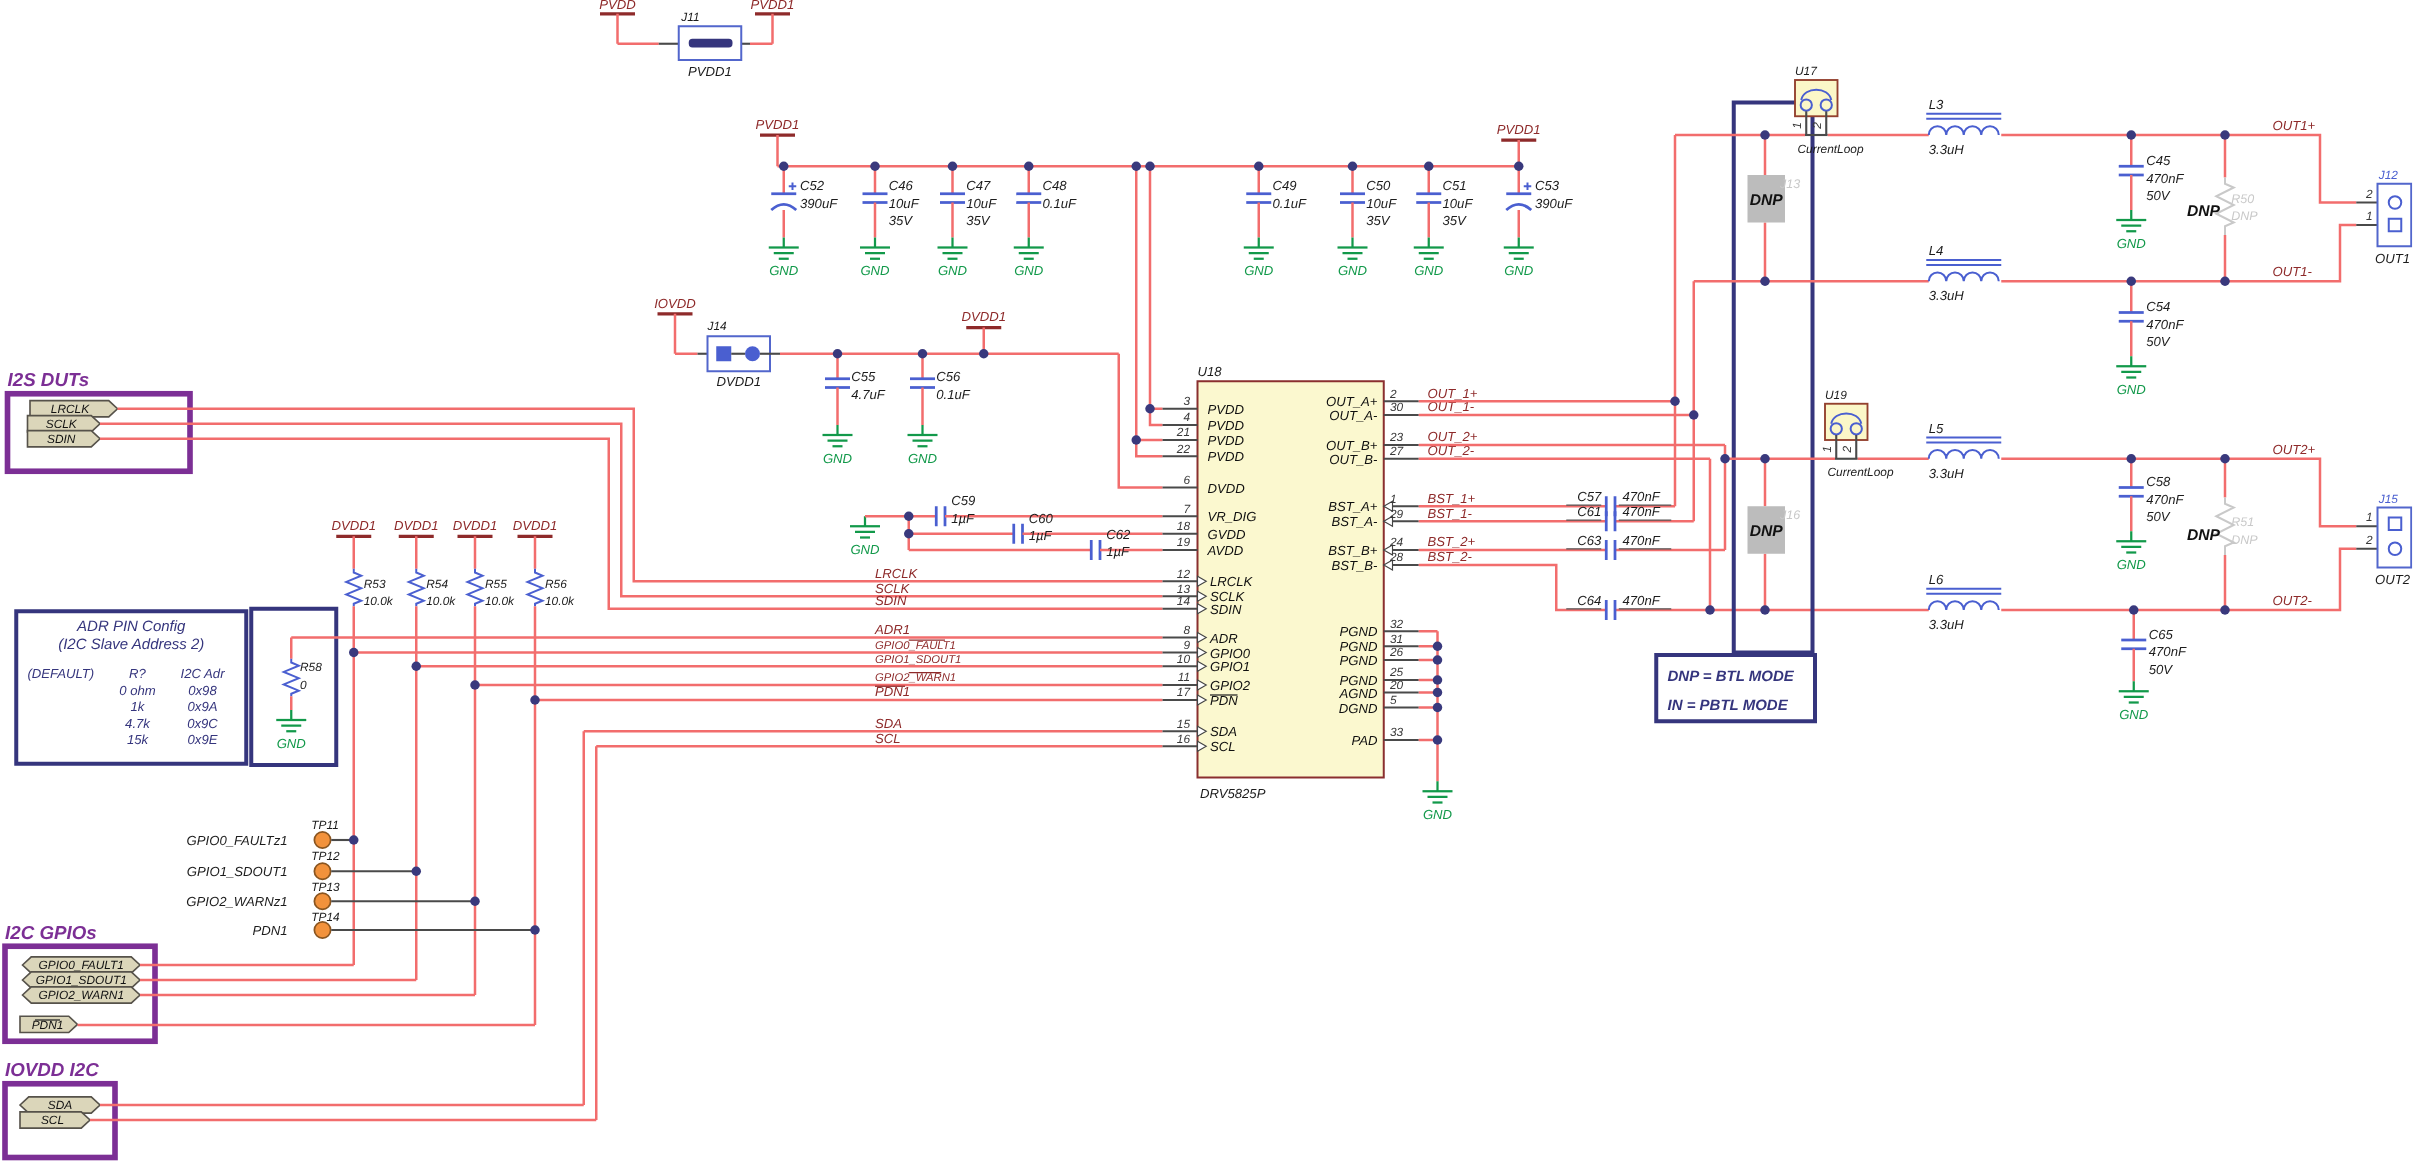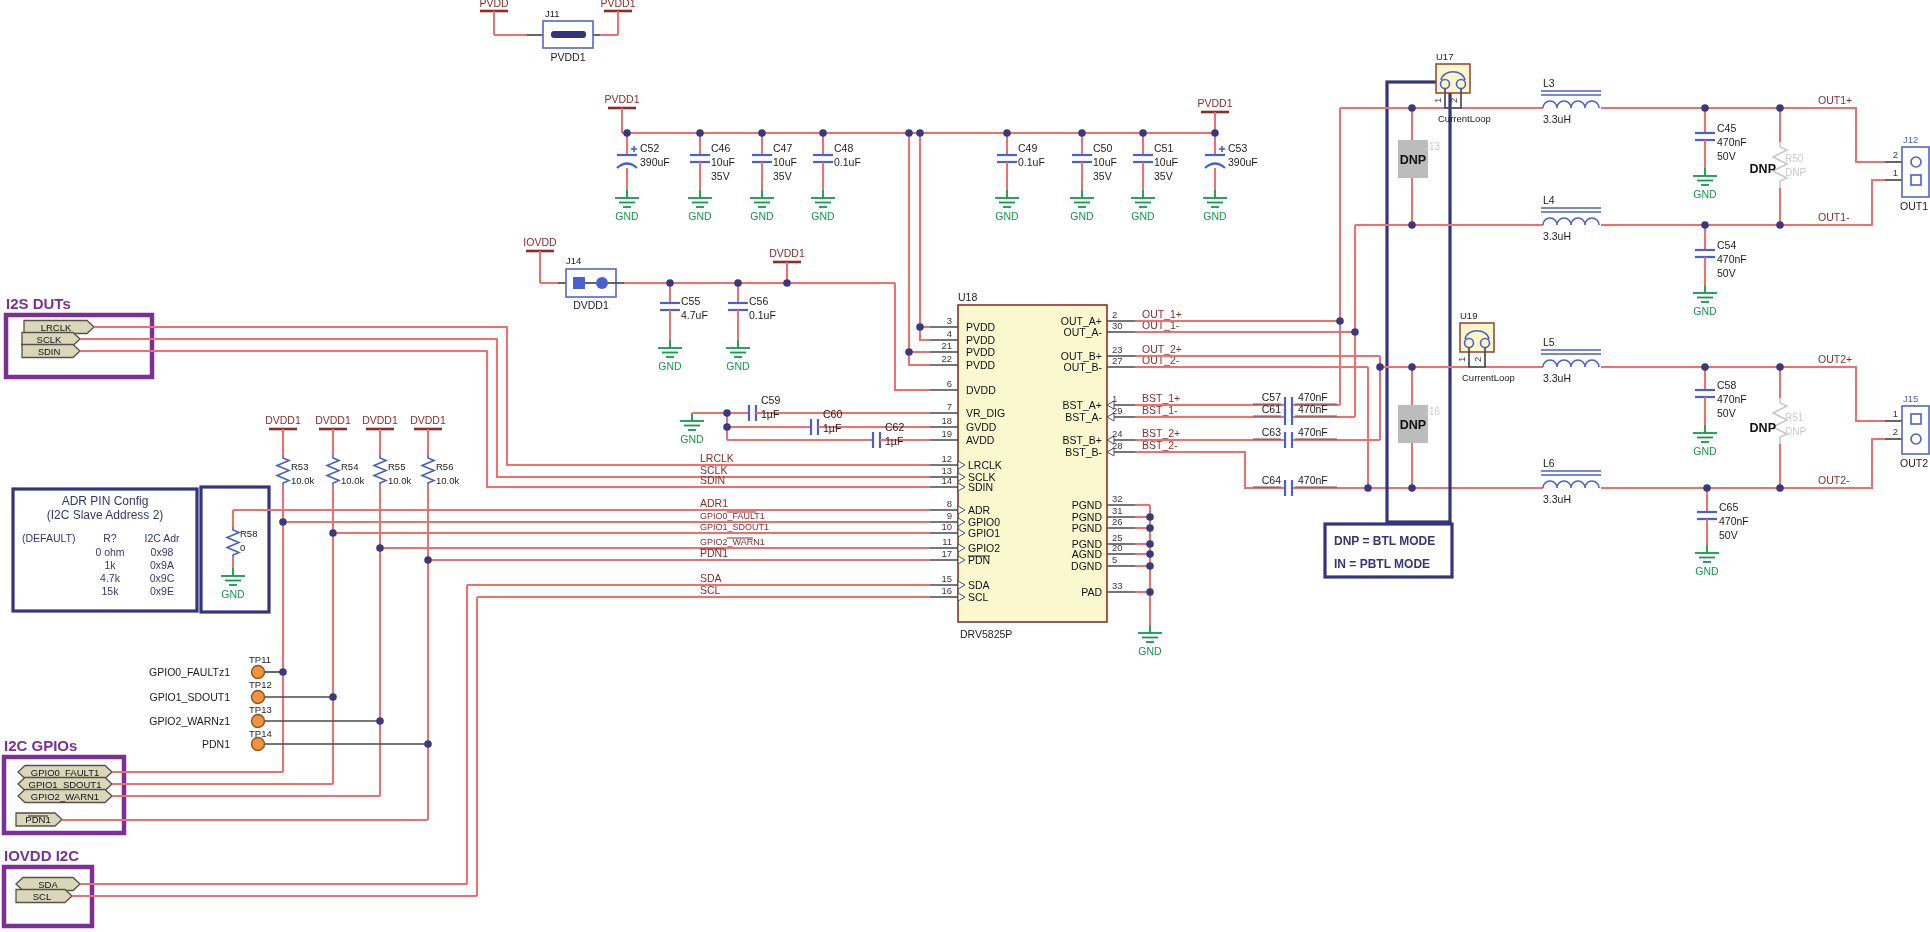--- a/index.html
+++ b/index.html
@@ -1,16 +1,16 @@
 <!DOCTYPE html>
 <html><head>
 <meta charset="utf-8">
 <style>
   html,body{margin:0;padding:0;background:#fff;}
-  .stage{position:relative;width:1930px;height:932px;background:#fff;overflow:hidden;}
+  .stage{position:relative;width:1930px;height:932px;background:#fff;overflow:hidden;font-style:italic;}
   svg text{font-family:"Liberation Sans","DejaVu Sans",sans-serif;}
   .k{font-size:10.5px;fill:#1c1c1c}
   .ks{font-size:9.5px;fill:#1c1c1c}
   .n{font-size:10.5px;fill:#8e2a2a}
   .ns{font-size:9px;fill:#8e2a2a}
   .g{font-size:10.5px;fill:#12994a}
   .pn{font-size:9.5px;fill:#3a3a3a}
   .pm{font-size:10.5px;fill:#101010}
   .tt{font-size:15px;font-weight:bold;fill:#7c2f95}
   .tag{font-size:9.5px;fill:#111}

